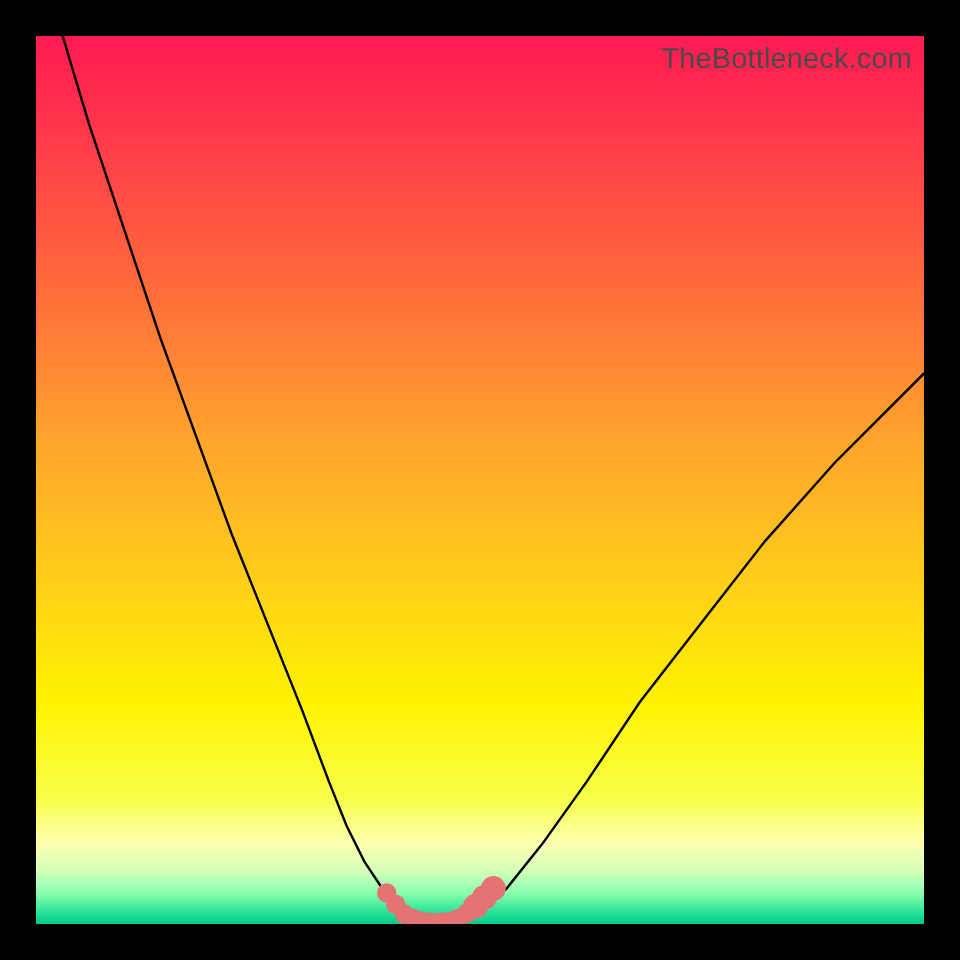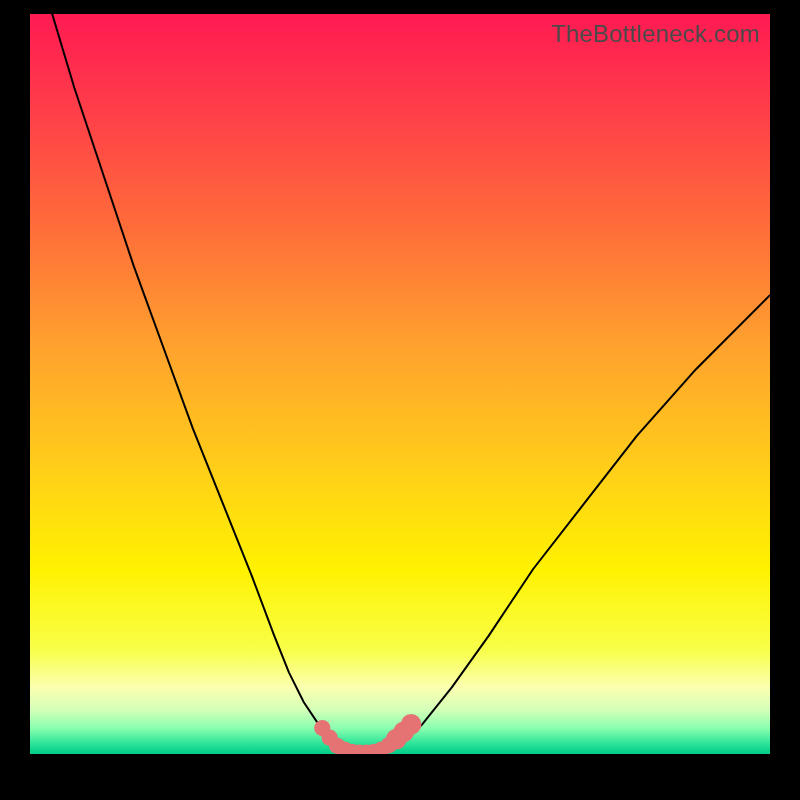--- a/index.html
+++ b/index.html
@@ -15,21 +15,21 @@
     position: absolute;
     left: 0;
     top: 0;
     width: 800px;
     height: 800px;
     background: #000;
   }
   .plot-area {
     position: absolute;
     left: 30px;
-    top: 14px;
+    top: 30px;
     width: 740px;
     height: 740px;
   }
   .gradient-bg {
     position: absolute;
     left: 0;
     top: 0;
     width: 100%;
     height: 100%;
   }

